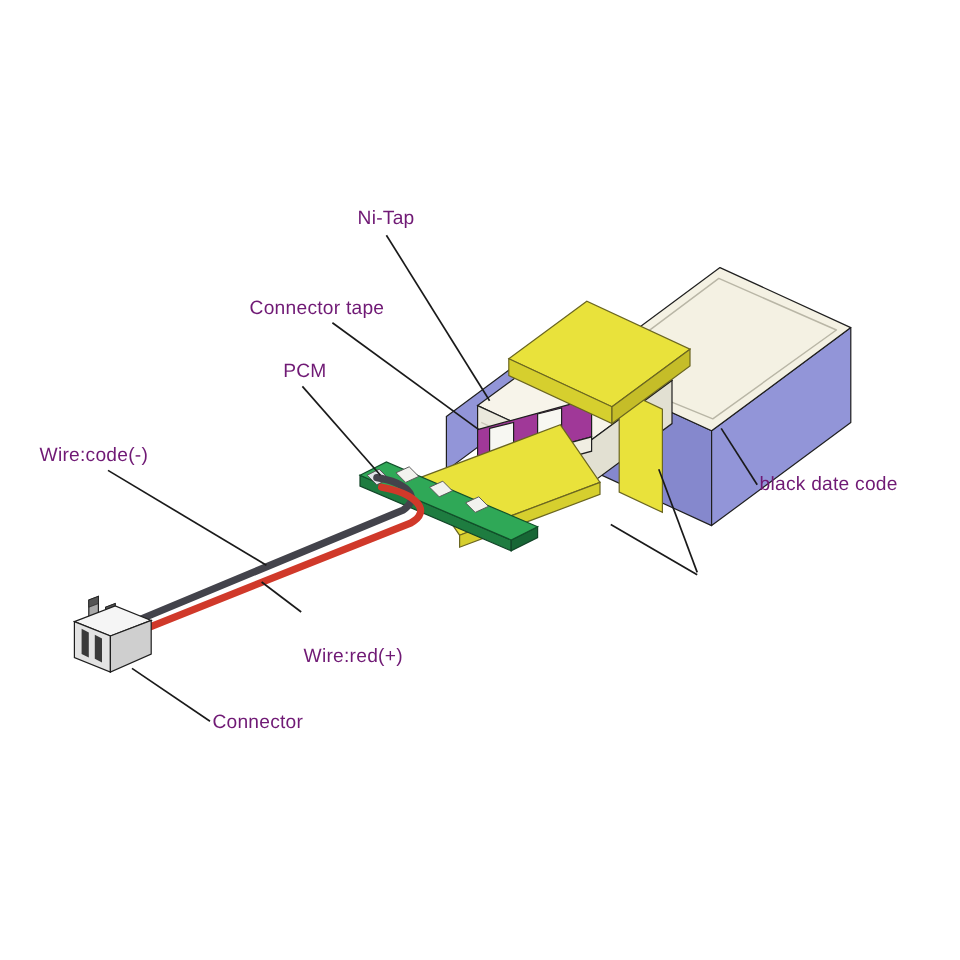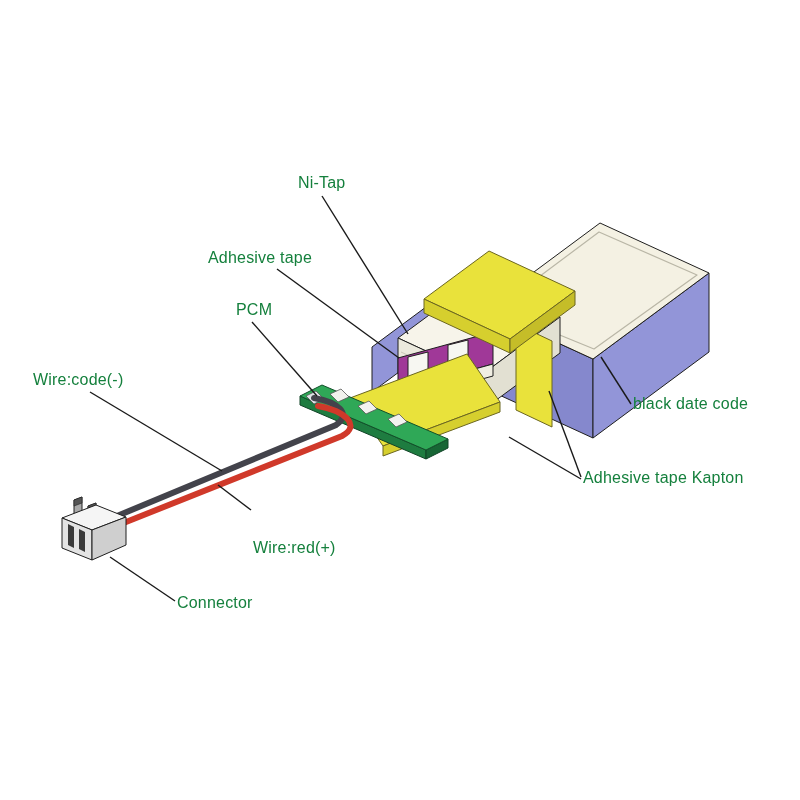--- a/index.html
+++ b/index.html
@@ -9,21 +9,21 @@
     height: 800px;
     background: #ffffff;
     font-family: "Liberation Sans", sans-serif;
     overflow: hidden;
   }
   .stage svg { position: absolute; inset: 0; }
   .lbl {
     position: absolute;
     font-size: 16px;
     font-weight: 500;
-    color: #15803d;
+    color: #701a75;
     white-space: nowrap;
     letter-spacing: 0.2px;
   }
 </style>
 </head>
 <body>
 
 <div class="stage">
 
   <svg width="800" height="800" viewBox="0 0 800 800">
@@ -106,21 +106,20 @@
       <line x1="90" y1="392" x2="222" y2="471"></line>
       <line x1="631" y1="404" x2="601" y2="357"></line>
       <line x1="581" y1="477" x2="549" y2="391"></line>
       <line x1="581" y1="479" x2="509" y2="437"></line>
       <line x1="251" y1="510" x2="218" y2="485"></line>
       <line x1="175" y1="601" x2="110" y2="557"></line>
     </g>
   </svg>
 
   <div class="lbl" style="left:298px; top:174px">Ni-Tap</div>
-  <div class="lbl" style="left:208px; top:249px">Adhesive tape</div>
+  <div class="lbl" style="left:208px; top:249px">Connector tape</div>
   <div class="lbl" style="left:236px; top:301px">PCM</div>
   <div class="lbl" style="left:33px; top:371px">Wire:code(-)</div>
   <div class="lbl" style="left:633px; top:395px">black date code</div>
-  <div class="lbl" style="left:583px; top:469px">Adhesive tape Kapton</div>
   <div class="lbl" style="left:253px; top:539px">Wire:red(+)</div>
   <div class="lbl" style="left:177px; top:594px">Connector</div>
 
 </div>
 
 </body></html>

